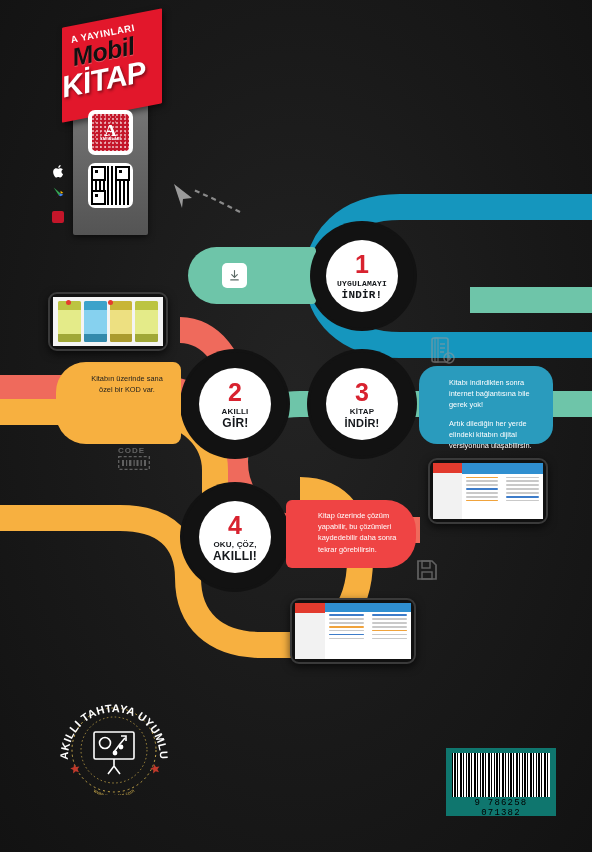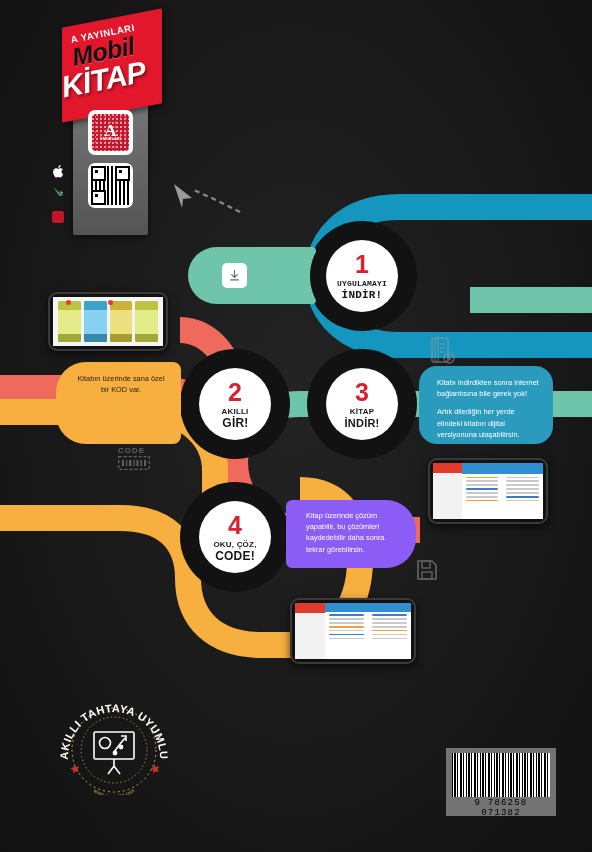--- a/index.html
+++ b/index.html
@@ -80,28 +80,28 @@
 
   #step4{left:183px;top:485px;width:104px;height:104px;}
   #step4 .disc{width:72px;height:72px;}
   #step4 .num{font-size:25px;margin-bottom:2px;}
   #step4 .cap{font-size:8px;line-height:10.5px;}
   #step4 .cap b{font-size:12px;display:block;}
 
   
   .bubble{position:absolute;color:#1d1d1d;font-size:7.4px;line-height:11.2px;
           box-sizing:border-box;}
-  .bubble p{margin:0 0 7px 4px;}
+  .bubble p{margin:0 0 7px 16px;}
   .bubble p:last-child{margin-bottom:0;}
 
   #bub-yellow{left:56px;top:362px;width:125px;height:82px;background:#f7b040;
      border-radius:30px 8px 8px 30px;padding:11px 14px 0 15px;text-align:center;}
   #bub-blue{left:419px;top:366px;width:134px;height:78px;background:#2a9bbd;
      border-radius:18px 18px 18px 18px;padding:11px 12px 0 14px;color:#fff;}
-  #bub-red{left:286px;top:500px;width:130px;height:68px;background:#8b5cf6;
+  #bub-red{left:286px;top:500px;width:130px;height:68px;background:#ef4444;
      border-radius:6px 30px 30px 6px;padding:10px 12px 0 16px;color:#fff;}
 
   
   .pill-green{position:absolute;left:188px;top:247px;width:128px;height:57px;
      background:#6ec5a9;border-radius:29px 4px 4px 29px;}
   .dl-box{position:absolute;left:34px;top:16px;width:25px;height:25px;background:#fff;border-radius:5px;
      display:flex;align-items:center;justify-content:center;}
 
   
   .ico-flat{position:absolute;opacity:.55;}
@@ -132,21 +132,21 @@
   .ln.b{background:#3d7cc9;}
   .ln.o{background:#f0a33c;}
   .grid2{display:flex;}
   .grid2>div{flex:1;}
   .sideicon{width:5px;height:5px;background:#bdbdbd;border-radius:1px;margin:3px auto;}
 
   
   .badge{position:absolute;left:58px;top:700px;width:112px;height:95px;}
 
   
-  .barcode{position:absolute;left:446px;top:748px;width:110px;height:68px;background:#737373;
+  .barcode{position:absolute;left:446px;top:748px;width:110px;height:68px;background:#0f766e;
     padding:5px 6px 3px;box-sizing:border-box;}
   .bars{height:44px;width:100%;
      background-image:repeating-linear-gradient(90deg,
        #000 0 1px, #fff 1px 2px, #000 2px 4px, #fff 4px 5px,
        #000 5px 6px, #fff 6px 8px, #000 8px 10px, #fff 10px 11px,
        #000 11px 12px, #fff 12px 14px);}
   .bc-num{font-family:"Liberation Mono",monospace;font-size:9px;color:#000;
      text-align:center;letter-spacing:1.2px;margin-top:1px;}
 </style>
 </head>
@@ -268,21 +268,21 @@
         <b>İNDİR!</b>
       </span>
     </div>
   </div>
 
   <div class="step" id="step4">
     <div class="disc">
       <span class="num">4</span>
       <span class="cap">
         <span>OKU, ÇÖZ,</span>
-        <b>CODE!</b>
+        <b>AKILLI!</b>
       </span>
     </div>
   </div>
 
   <div class="bubble" id="bub-yellow">
     <p>Kitabın üzerinde sana özel bir KOD var.</p>
   </div>
 
   <div class="bubble" id="bub-blue">
     <p>Kitabı indirdikten sonra internet bağlantısına bile gerek yok!</p>

